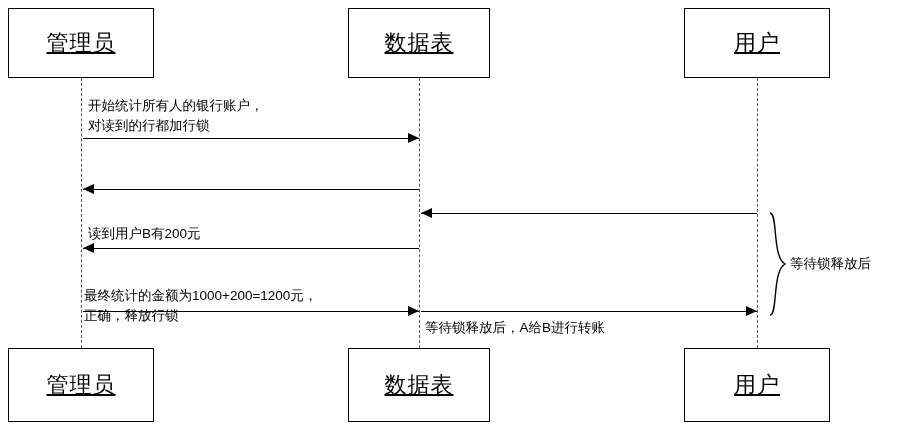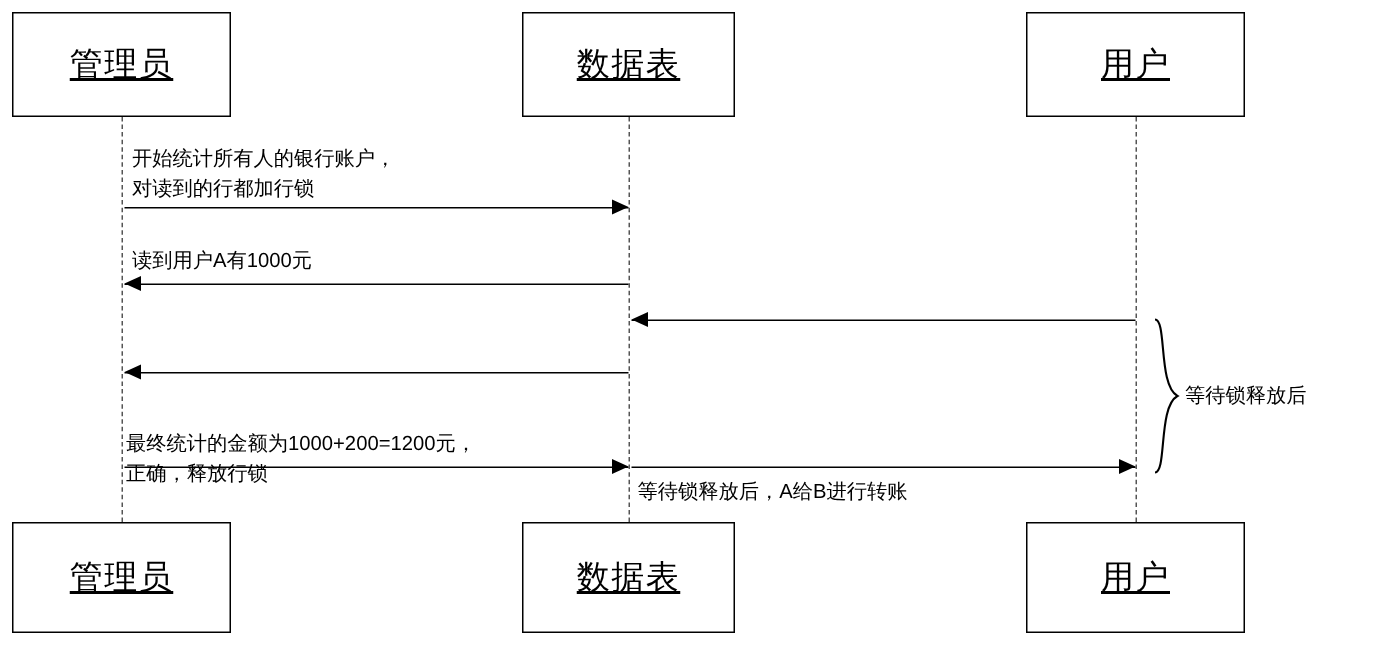--- a/index.html
+++ b/index.html
@@ -102,27 +102,27 @@
   </div>
   <div class="actor-box" style="left:684px; top:348px; width:146px; height:74px;">
     <span>用户</span>
   </div>
 
   <div class="msg-label" style="left:88px; top:96px; width:330px;">开始统计所有人的银行账户，
 对读到的行都加行锁</div>
   <div class="msg" style="left:83px; top:138px; width:336px;"></div>
   <div class="arrowhead arrow-right" style="left:408px; top:133px;"></div>
 
-  <div class="msg-label" style="left:88px; top:164px; width:330px;">读到用户A有1000元</div>
   <div class="msg" style="left:83px; top:189px; width:336px;"></div>
   <div class="arrowhead arrow-left" style="left:83px; top:184px;"></div>
 
   <div class="msg" style="left:421px; top:213px; width:336px;"></div>
   <div class="arrowhead arrow-left" style="left:421px; top:208px;"></div>
 
+  <div class="msg-label" style="left:88px; top:224px; width:330px;">读到用户B有200元</div>
   <div class="msg" style="left:83px; top:248px; width:336px;"></div>
   <div class="arrowhead arrow-left" style="left:83px; top:243px;"></div>
 
   <div class="msg-label" style="left:84px; top:286px; width:334px;">最终统计的金额为1000+200=1200元，
 正确，释放行锁</div>
   <div class="msg" style="left:83px; top:311px; width:336px;"></div>
   <div class="arrowhead arrow-right" style="left:408px; top:306px;"></div>
 
   <div class="msg-label" style="left:425px; top:286px; width:330px;margin-top:32px;">等待锁释放后，A给B进行转账</div>
   <div class="msg" style="left:421px; top:311px; width:336px;"></div>

